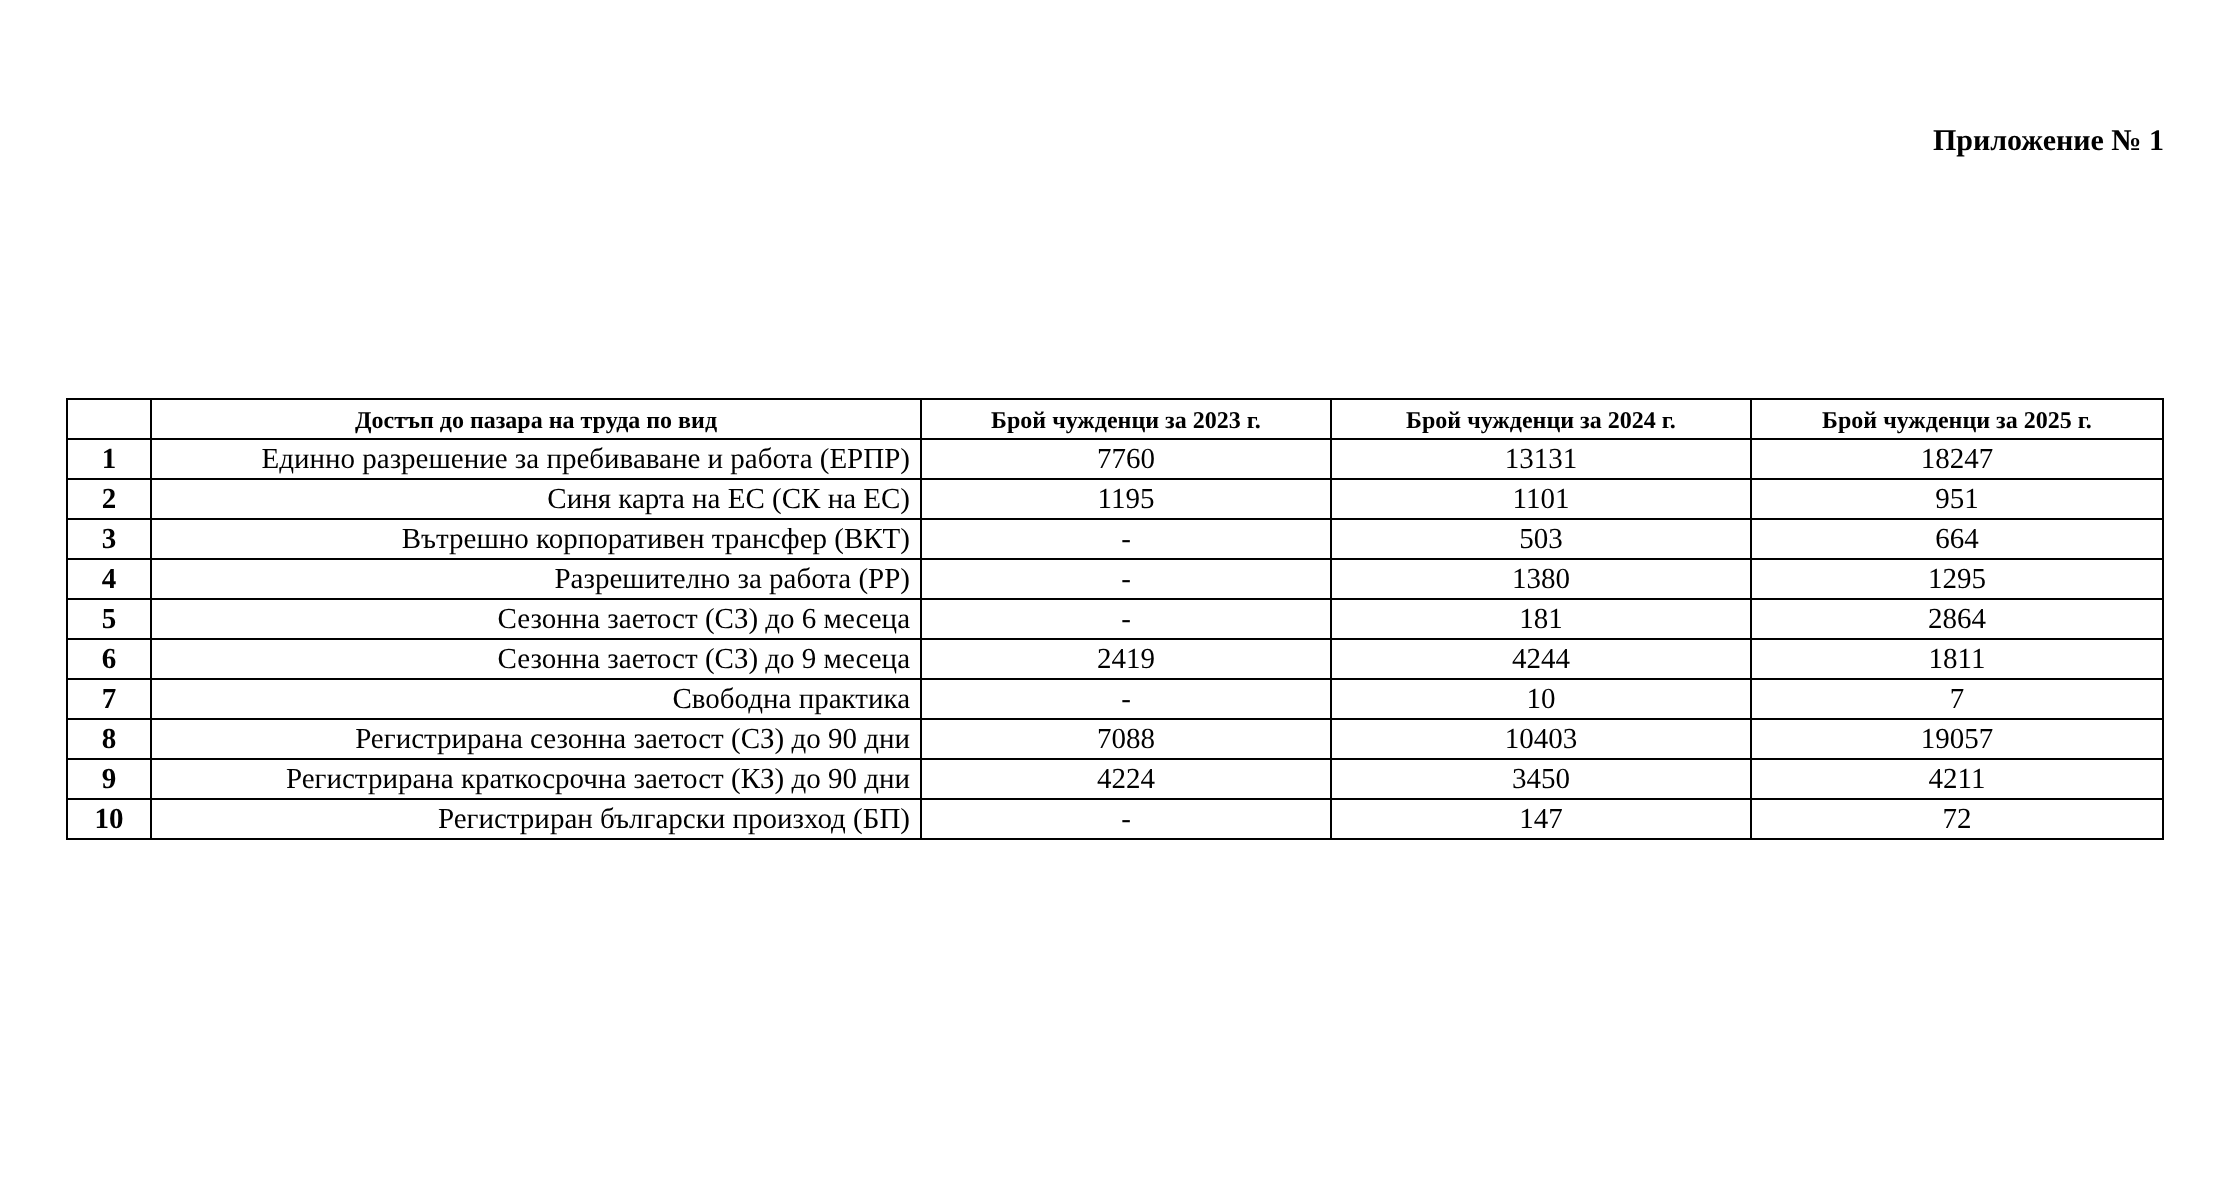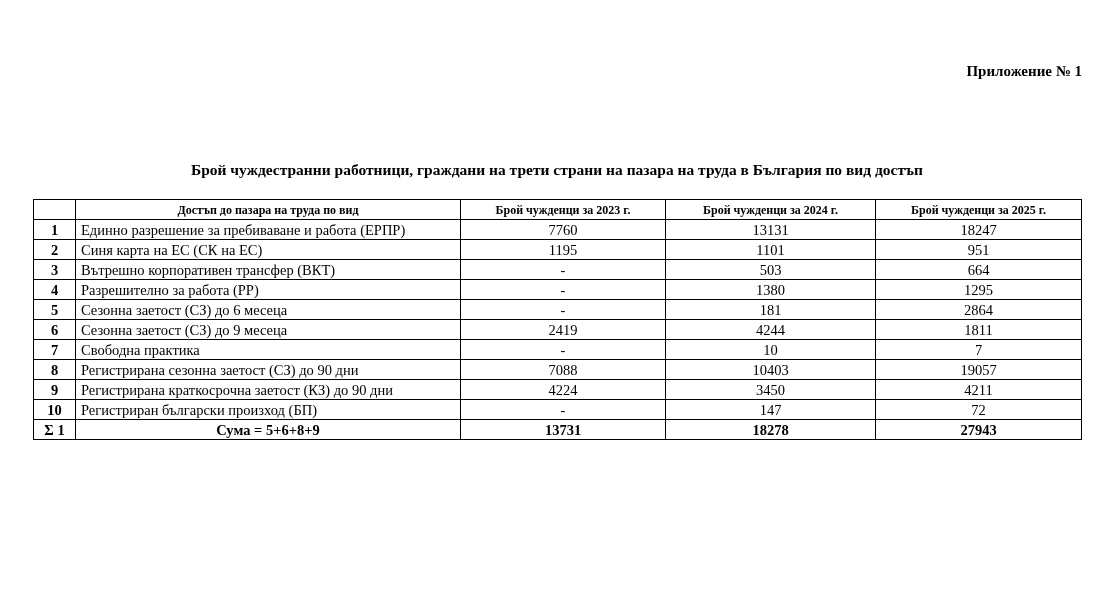--- a/index.html
+++ b/index.html
@@ -59,21 +59,21 @@
   table.data-table th {
     font-weight: bold;
     text-align: center;
     font-size: 12px;
   }
   td.cell-num {
     text-align: center;
     font-weight: bold;
   }
   td.cell-label {
-    text-align: left;
+    text-align: right;
     padding-left: 8px;
   }
   td.cell-value {
     text-align: center;
     padding-right: 6px;
   }
   tr.row-total td {
     font-weight: bold;
   }
   tr.row-total td.cell-label {
@@ -83,21 +83,20 @@
     color: var(--total2-color, #C00000);
   }
 </style>
 </head>
 <body>
 
 <div class="page">
 
   <div class="annotation">Приложение № 1</div>
 
-  <div class="doc-title">Брой чуждестранни работници, граждани на трети страни на пазара на труда в България по вид достъп</div>
 
   <table class="data-table">
     <colgroup>
       <col class="c1">
         <col class="c2">
         <col class="c3">
         <col class="c4">
         <col class="c5">
     </colgroup>
     <thead>
@@ -173,23 +172,16 @@
         <td class="cell-value">3450</td>
         <td class="cell-value">4211</td>
       </tr>
       <tr>
         <td class="cell-num">10</td>
         <td class="cell-label">Регистриран български произход (БП)</td>
         <td class="cell-value">-</td>
         <td class="cell-value">147</td>
         <td class="cell-value">72</td>
       </tr>
-      <tr class="row-total row-total1">
-        <td class="cell-num">Σ 1</td>
-        <td class="cell-label">Сума = 5+6+8+9</td>
-        <td class="cell-value">13731</td>
-        <td class="cell-value">18278</td>
-        <td class="cell-value">27943</td>
-      </tr>
     </tbody>
   </table>
 
 </div>
 
 </body></html>

